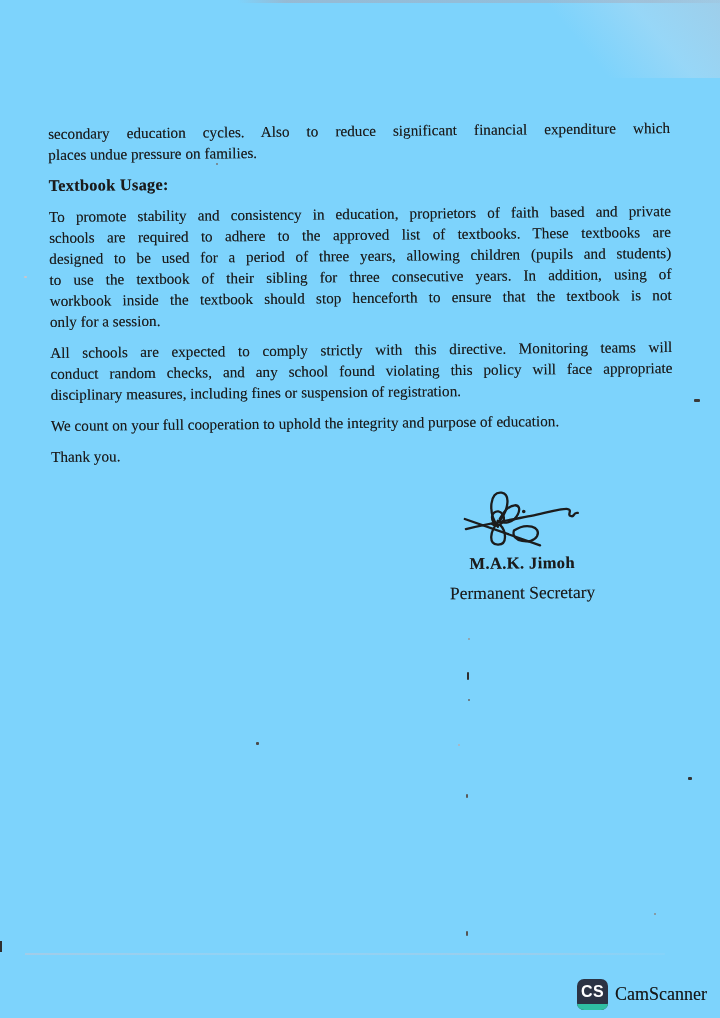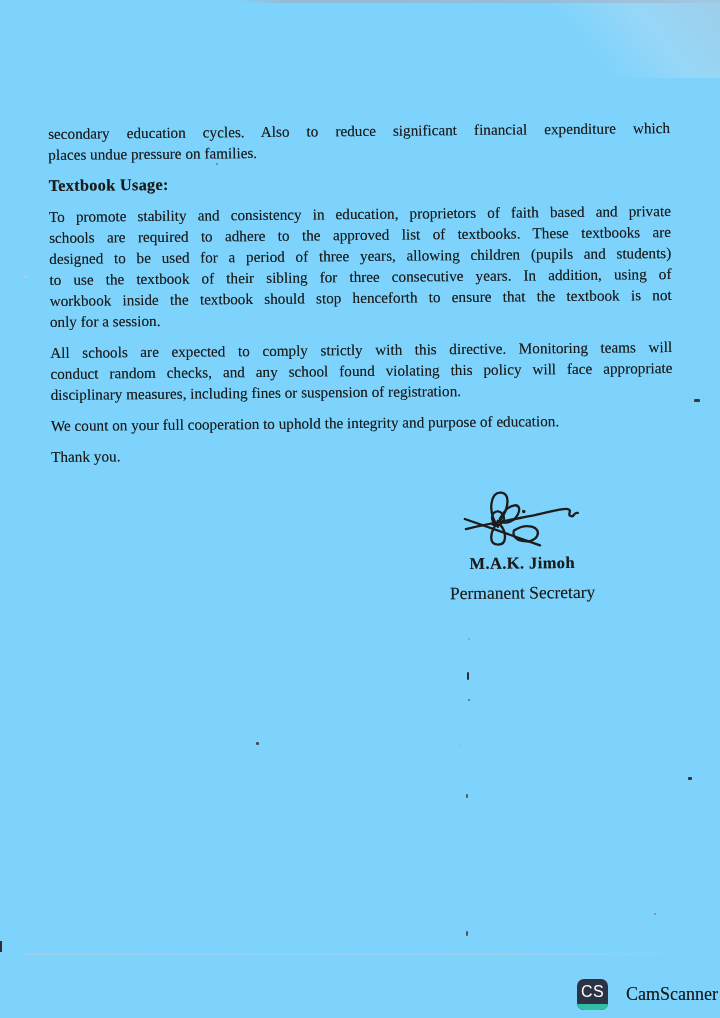--- a/index.html
+++ b/index.html
@@ -57,24 +57,24 @@
   .sig-title { font-size: 17.5px; line-height: 22px; margin-top: 8px; text-shadow: 0 0 0.5px rgba(22,22,22,0.45); }
 
   
   .badge { position: absolute; left: 577px; top: 979px; display: flex; align-items: center; }
   .badge-icon {
     position: relative; width: 31px; height: 31px; border-radius: 7px;
     display: flex; align-items: center; justify-content: center; overflow: hidden;
   }
   .badge-cs {
     color: #ffffff; font-family: "Liberation Sans", sans-serif;
-    font-weight: normal; font-size: 16px; letter-spacing: 0.5px; margin-bottom: 5px;
+    font-weight: bold; font-size: 16px; letter-spacing: 0.5px; margin-bottom: 5px;
   }
   .badge-teal { position: absolute; bottom: 0; left: 0; width: 100%; height: 6px; }
-  .badge-label { font-size: 18px; margin-left: 18px; color: #161616; text-shadow: 0 0 0.5px rgba(0,0,0,0.4); }
+  .badge-label { font-size: 18px; margin-left: 7px; color: #161616; text-shadow: 0 0 0.5px rgba(0,0,0,0.4); }
 </style>
 </head>
 <body>
 
 <div class="page">
 
   <div class="corner-shade"></div>
   <div class="top-edge"></div>
 
   <div class="letter">

